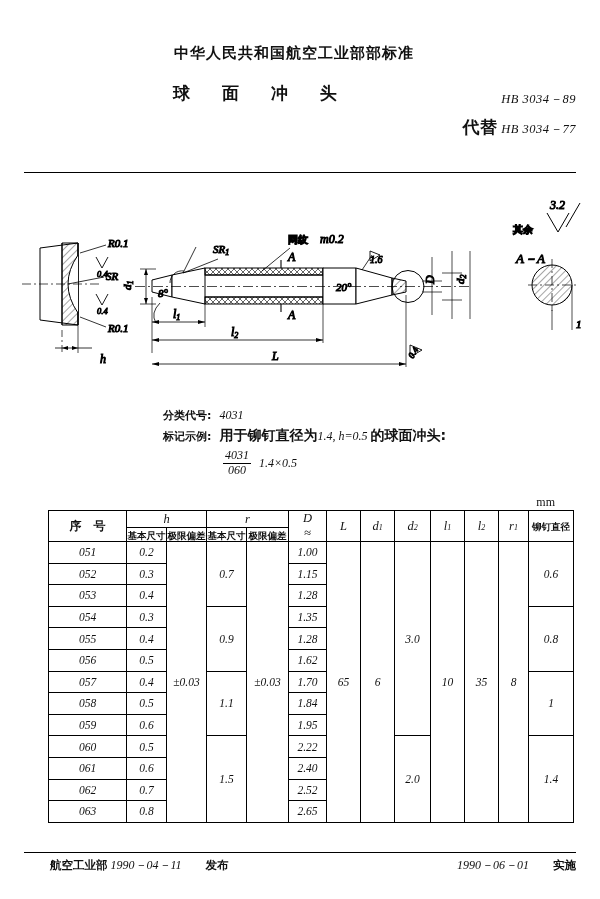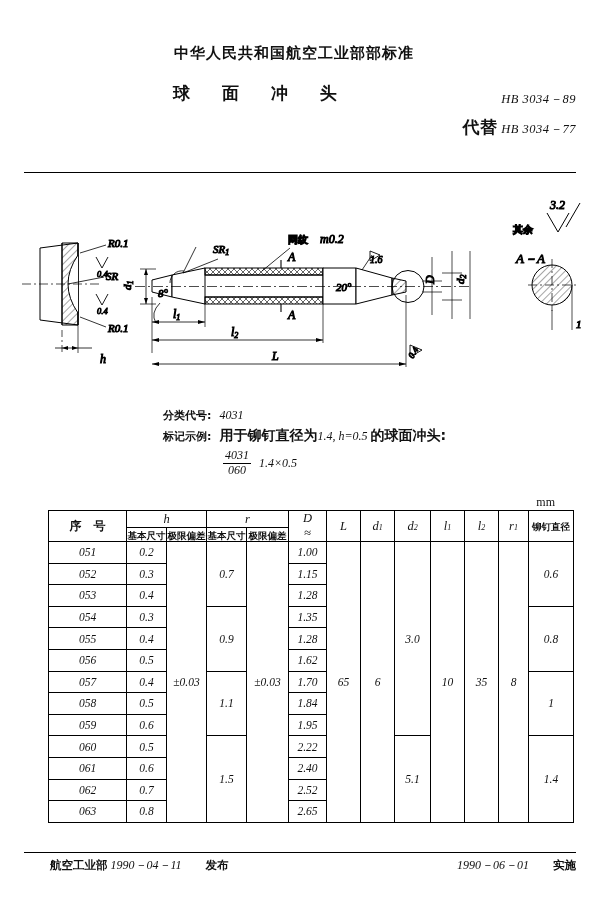--- a/index.html
+++ b/index.html
@@ -391,21 +391,21 @@
           <tr>
             <td>059</td>
             <td>0.6</td>
             <td>1.95</td>
           </tr>
           <tr>
             <td>060</td>
             <td>0.5</td>
             <td rowspan="4" class="grp outer-bot">1.5</td>
             <td>2.22</td>
-            <td rowspan="4" class="colnum outer-bot">5.1</td>
+            <td rowspan="4" class="colnum outer-bot">2.0</td>
             <td rowspan="4" class="colnum outer-bot">1.4</td>
           </tr>
           <tr>
             <td>061</td>
             <td>0.6</td>
             <td>2.40</td>
           </tr>
           <tr>
             <td>062</td>
             <td>0.7</td>

